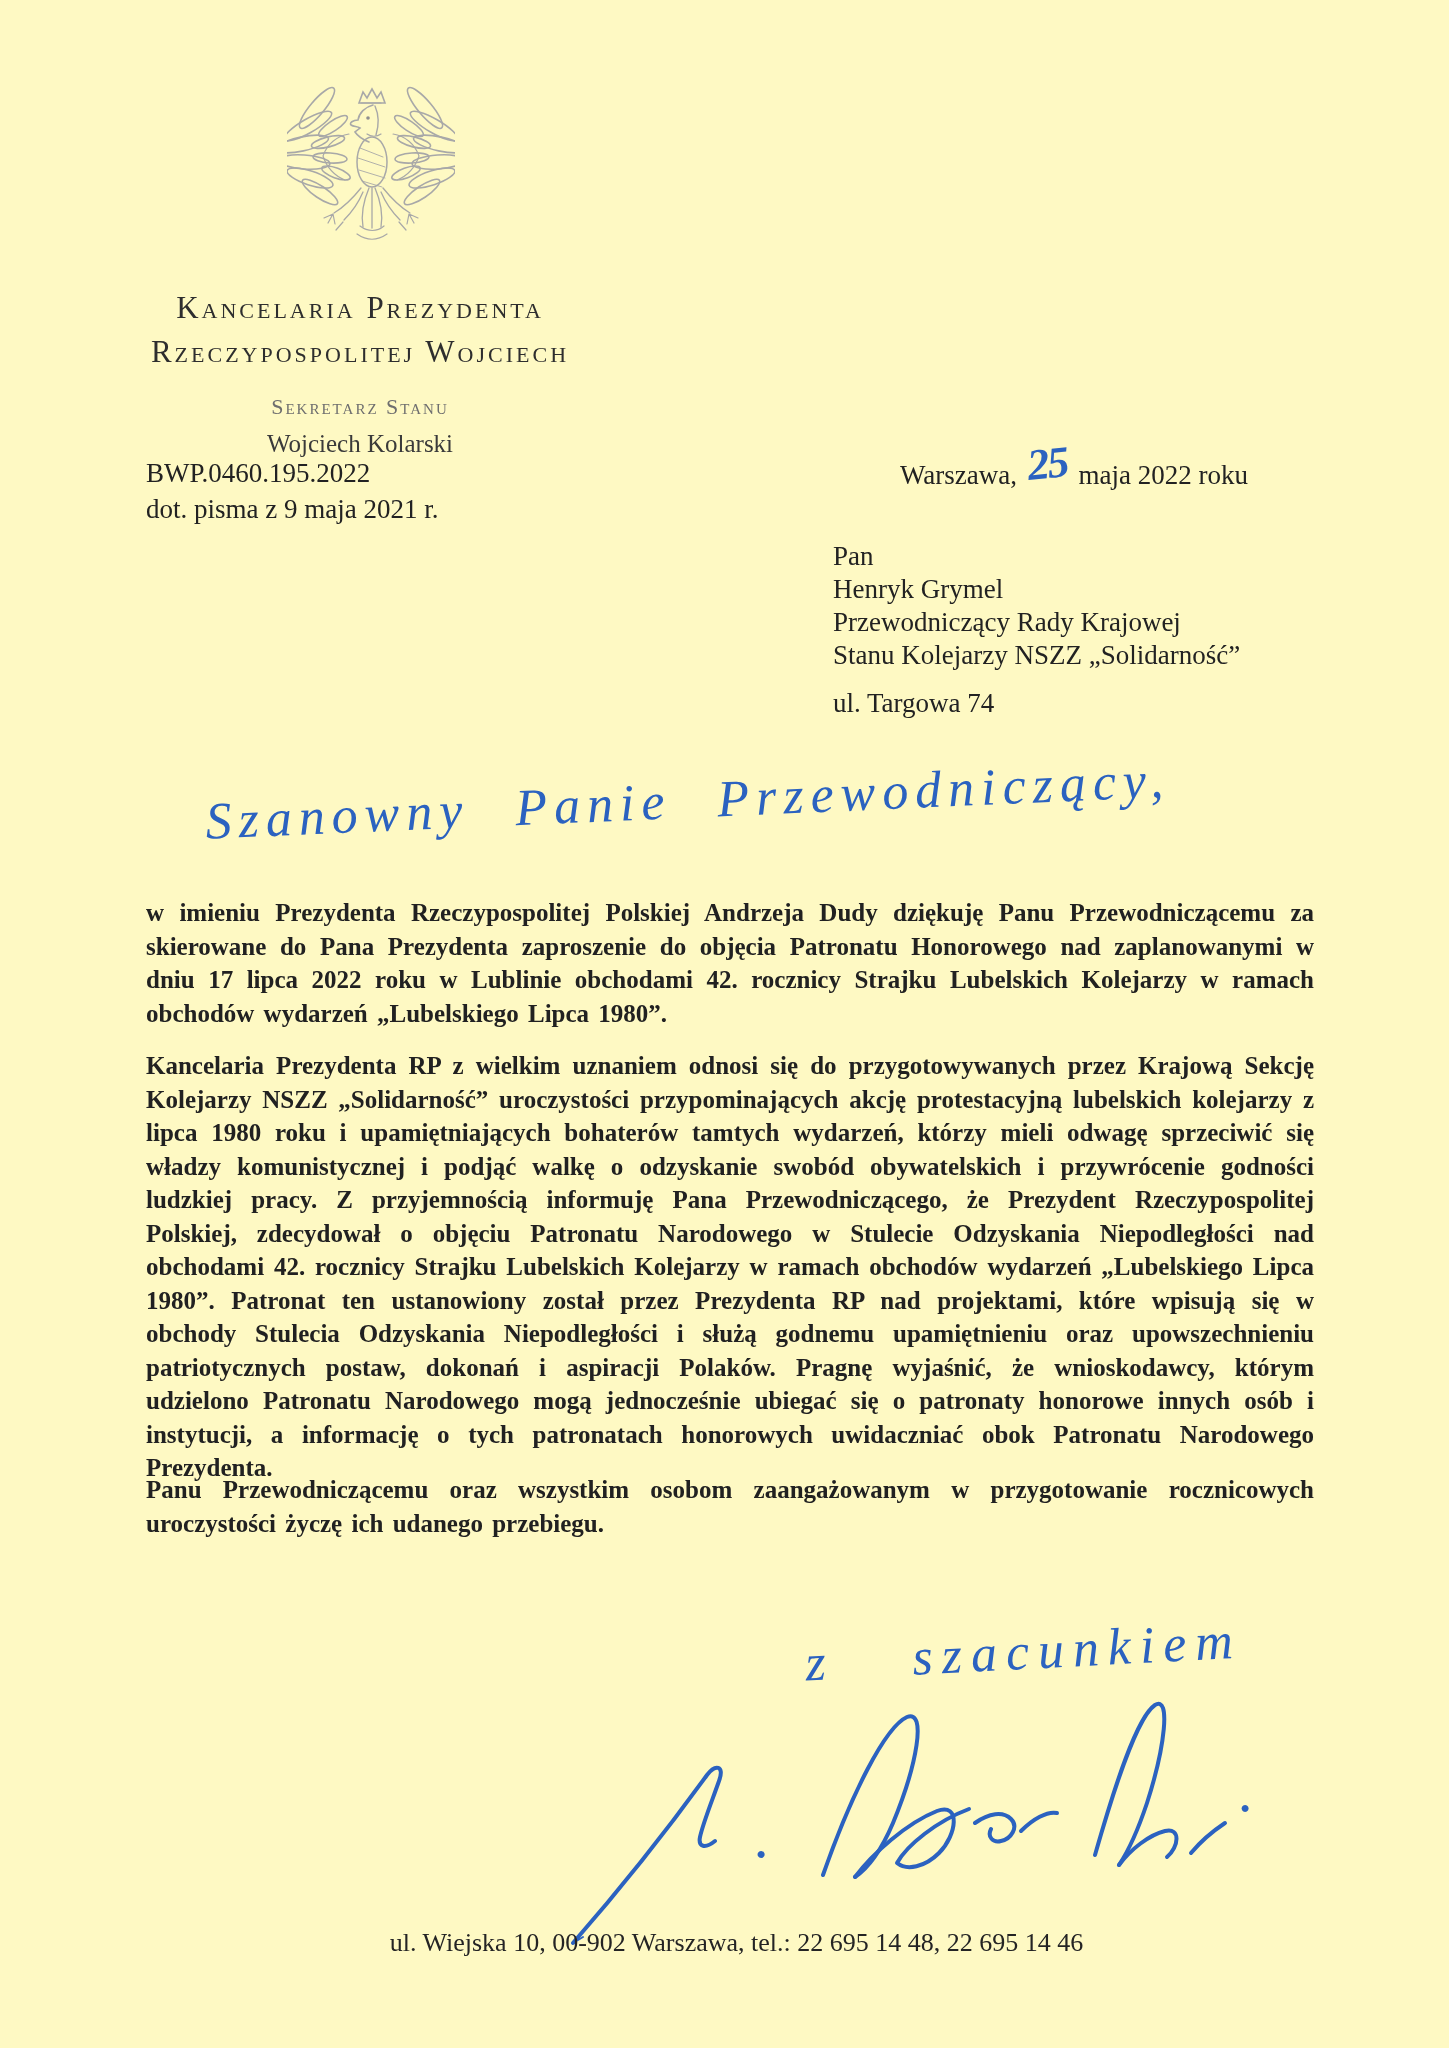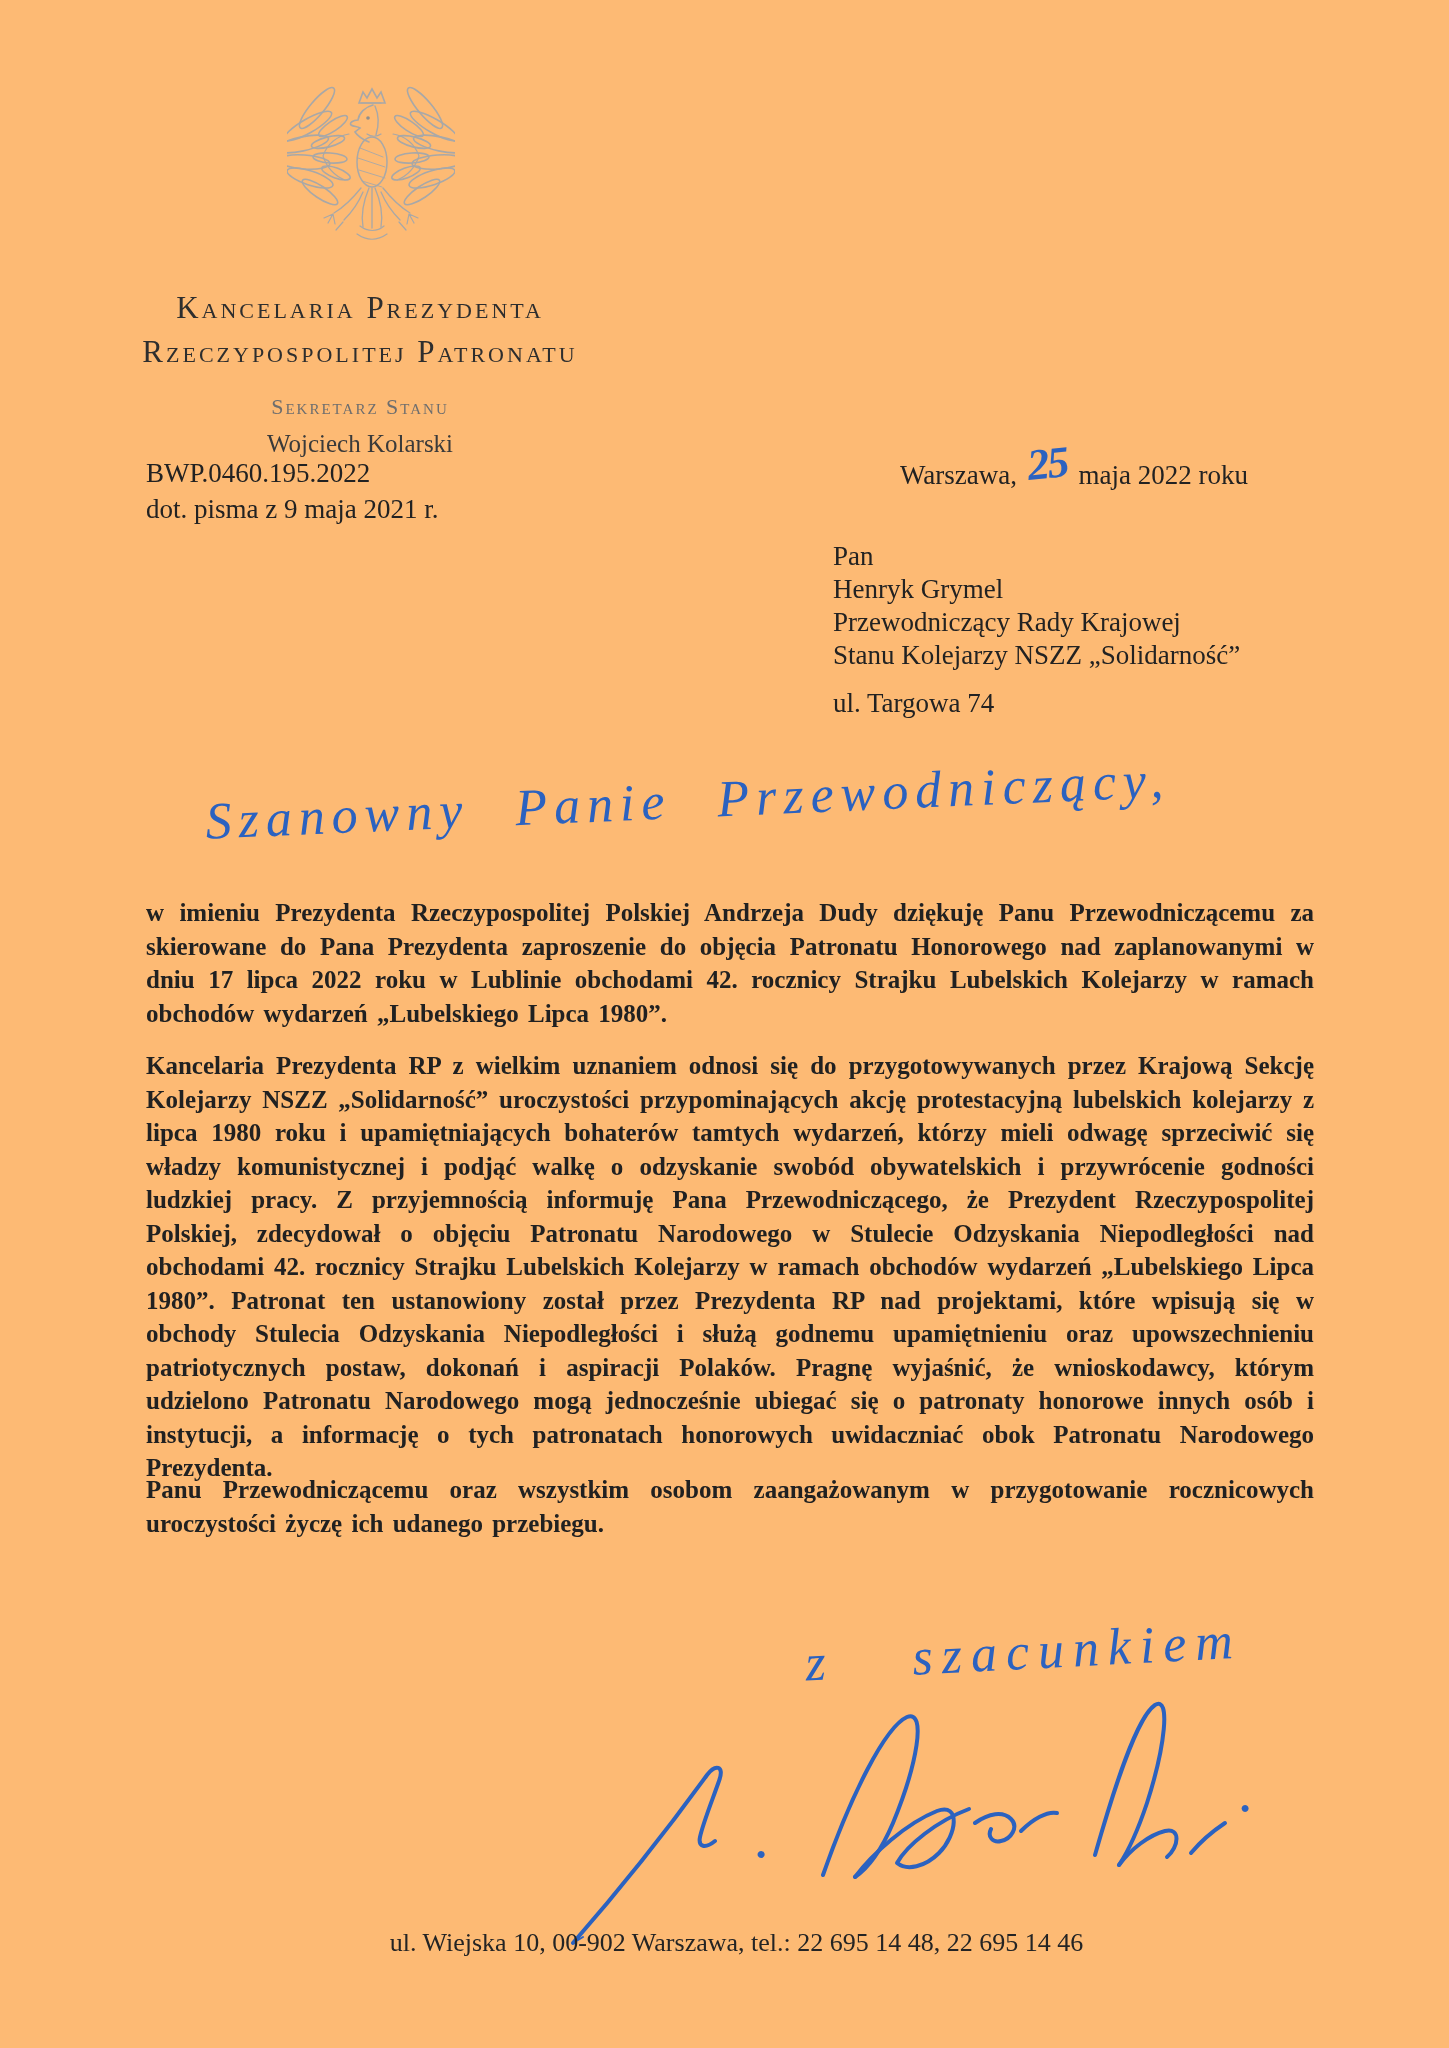--- a/index.html
+++ b/index.html
@@ -1,20 +1,20 @@
 <!DOCTYPE html>
 <html><head>
 <meta charset="utf-8">
 <style>
   html,body{margin:0;padding:0;background:#e9e9e9;}
   .page{
     position:relative;
     width:1449px;height:2048px;
     margin:0 auto;
-    background:#fdba74;
+    background:#fef9c3;
     font-family:"Liberation Serif", serif;
     color:#1f1f1f;
     overflow:hidden;
   }
   
   .emblem{position:absolute;left:287px;top:76px;width:168px;height:188px;}
   
   .letterhead{position:absolute;left:60px;top:286px;width:600px;text-align:center;}
   .org-line{
     font-variant:small-caps;
@@ -114,21 +114,21 @@
         <path d="M96 112 c8 10 17 19 27 25 M94 116 c5 12 11 20 19 28" stroke-width="1.3"></path>
 
         <path d="M46 138 l-9 4 M46 138 l-5 9 M46 138 l2 10 M56 146 l-7 8" stroke-width="1.2"></path>
         <path d="M122 138 l9 4 M122 138 l5 9 M122 138 l-2 10 M112 146 l7 8" stroke-width="1.2"></path>
       </g>
     </svg>
   </div>
 
   <div class="letterhead">
     <div class="org-line">Kancelaria Prezydenta</div>
-    <div class="org-line">Rzeczypospolitej Patronatu</div>
+    <div class="org-line">Rzeczypospolitej Wojciech</div>
     <div class="secretary">Sekretarz Stanu</div>
     <div class="official-name">Wojciech Kolarski</div>
   </div>
 
   <div class="ref-block">
     <div>BWP.0460.195.2022</div>
     <div>dot. pisma z 9 maja 2021 r.</div>
   </div>
 
   <div class="dateline">

